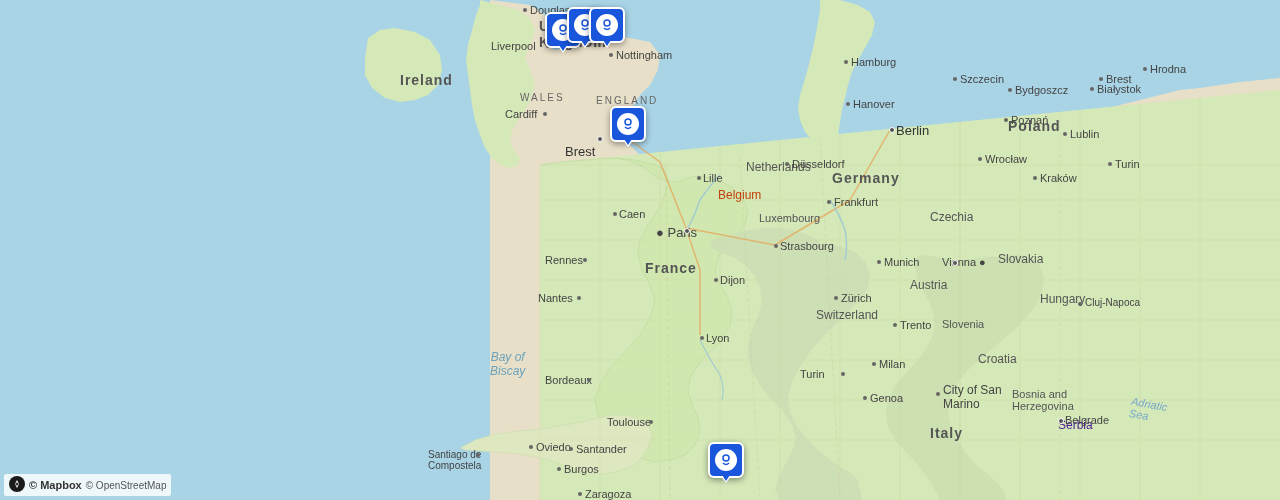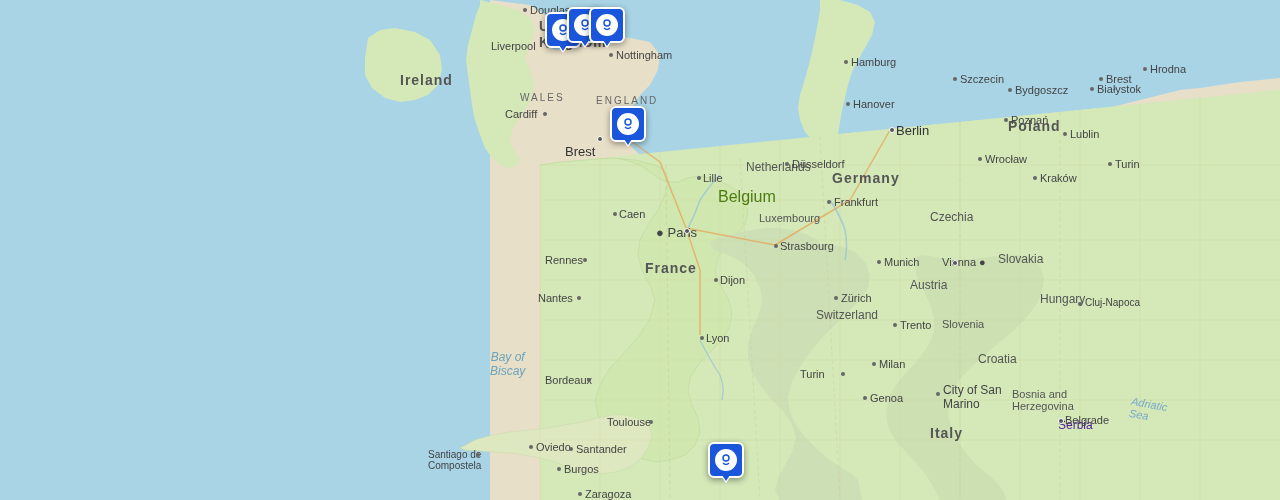--- a/index.html
+++ b/index.html
@@ -290,21 +290,21 @@
     <path d="M 700 340 Q 710 360 720 375 Q 725 388 722 400" stroke="#90c0d8" stroke-width="1.2" fill="none" opacity="0.7"></path>
 
   </svg>
 
   <div class="map-label country" style="left:400px; top:72px">Ireland</div>
   <div class="map-label country" style="left:539px; top:18px">United<br>Kingdom</div>
   <div class="map-label" style="left:520px; top:92px; font-size:10px; letter-spacing:2px; color:#666">WALES</div>
   <div class="map-label" style="left:596px; top:95px; font-size:10px; letter-spacing:2px; color:#666">ENGLAND</div>
   <div class="map-label country" style="left:645px; top:260px">France</div>
   <div class="map-label" style="left:746px; top:160px; font-size:12px; color:#555">Netherlands</div>
-  <div class="map-label" style="left:718px; top:188px; font-size:16px; color:#4d7c0f">Belgium</div>
+  <div class="map-label" style="left:718px; top:188px; font-size:12px; color:#c2410c">Belgium</div>
   <div class="map-label" style="left:759px; top:212px; font-size:11px; color:#555">Luxembourg</div>
   <div class="map-label country" style="left:832px; top:170px">Germany</div>
   <div class="map-label" style="left:816px; top:308px; font-size:12px; color:#555">Switzerland</div>
   <div class="map-label" style="left:910px; top:278px; font-size:12px; color:#555">Austria</div>
   <div class="map-label" style="left:930px; top:210px; font-size:12px; color:#555">Czechia</div>
   <div class="map-label country" style="left:1008px; top:118px">Poland</div>
   <div class="map-label" style="left:998px; top:252px; font-size:12px; color:#555">Slovakia</div>
   <div class="map-label" style="left:1040px; top:292px; font-size:12px; color:#555">Hungary</div>
   <div class="map-label" style="left:942px; top:318px; font-size:11px; color:#555">Slovenia</div>
   <div class="map-label" style="left:978px; top:352px; font-size:12px; color:#555">Croatia</div>
@@ -498,13 +498,24 @@
     <div class="marker-icon">
       <div class="marker-inner">
         <svg viewBox="0 0 14 14" xmlns="http://www.w3.org/2000/svg">
           <circle cx="7" cy="5" r="3" stroke="#1a56db" stroke-width="1.5" fill="white"></circle>
           <path d="M4 10 Q7 13 10 10" stroke="#1a56db" stroke-width="1.5" fill="none"></path>
         </svg>
       </div>
     </div>
   </div>
 
+  <div class="map-attribution">
+    <span>
+      <svg width="16" height="16" viewBox="0 0 16 16" xmlns="http://www.w3.org/2000/svg">
+        <circle cx="8" cy="8" r="8" fill="#1a1a1a"></circle>
+        <path d="M8 4 L10 8 L8 12 L6 8 Z" fill="white"></path>
+        <circle cx="8" cy="8" r="1.5" fill="#333"></circle>
+      </svg>
+    </span>
+    <span class="mapbox-logo">© Mapbox</span>
+    <span class="osm-text">© OpenStreetMap</span>
+  </div>
 </div>
 
 </body></html>

